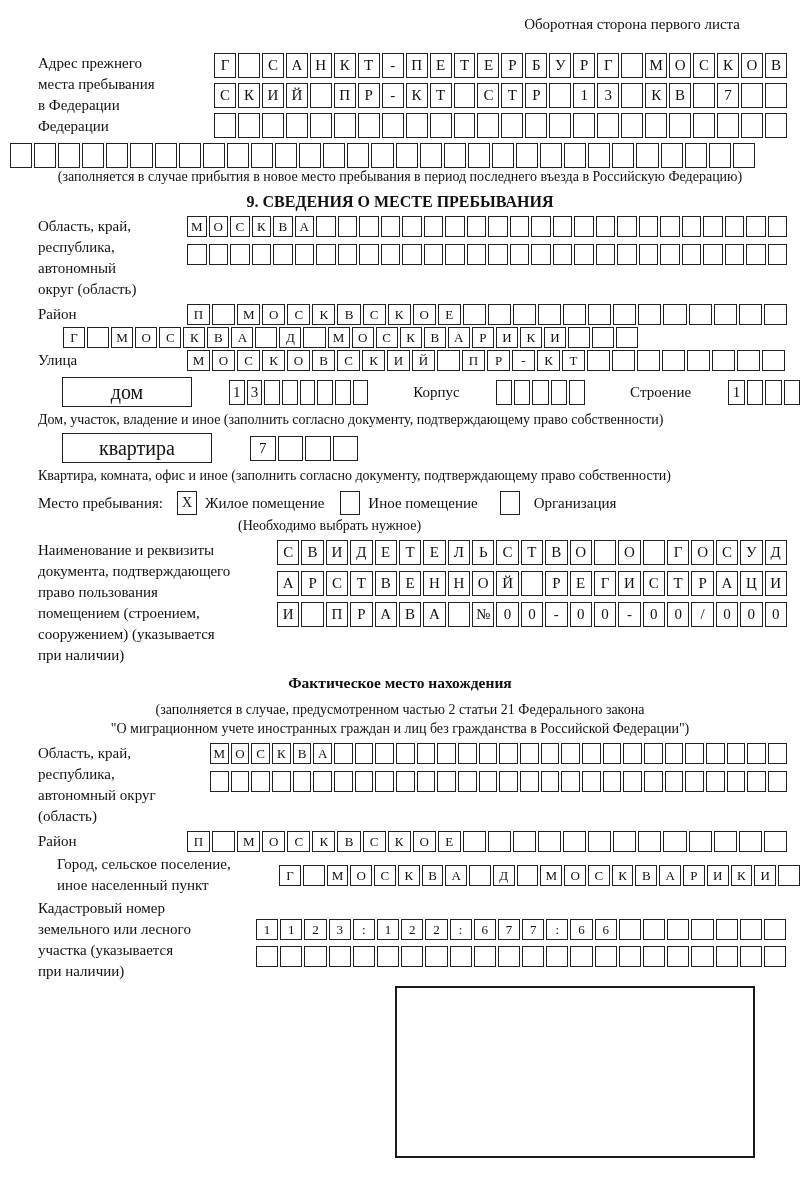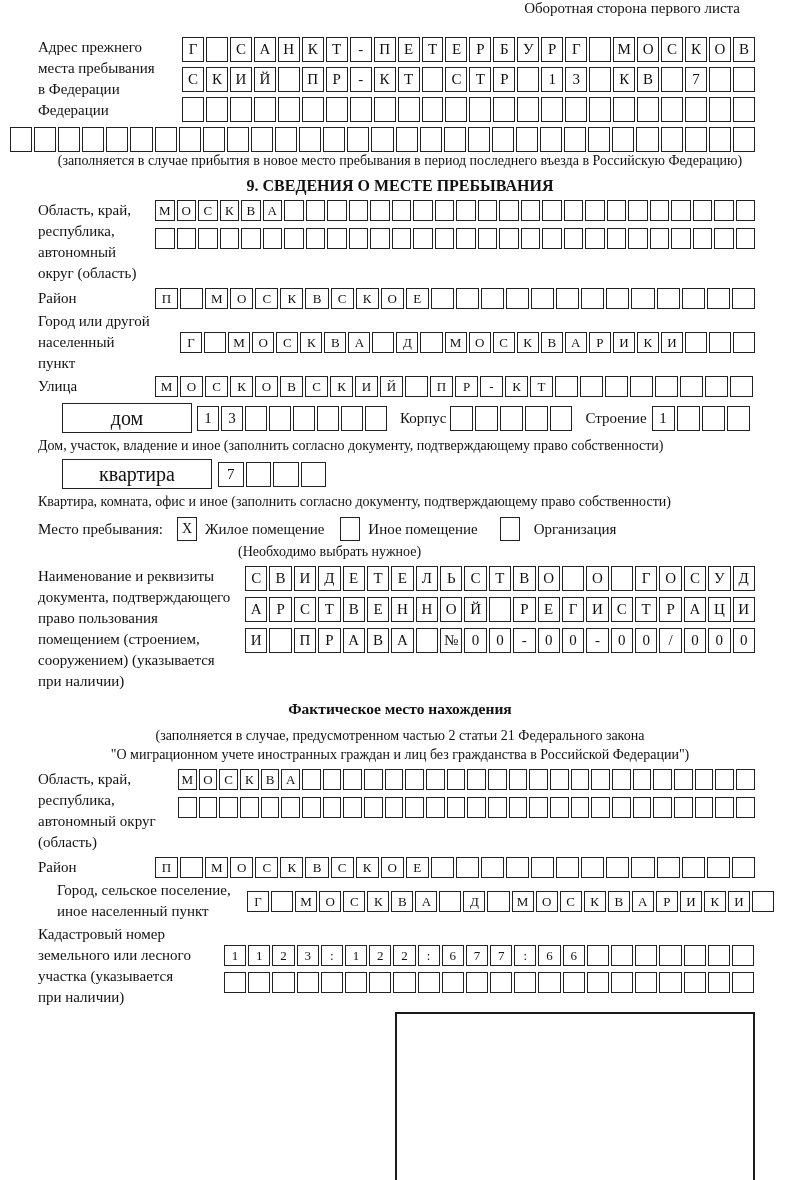--- a/index.html
+++ b/index.html
@@ -1,22 +1,22 @@
 <!DOCTYPE html>
 <html><head>
 <meta charset="utf-8">
 <style>
   * { margin:0; padding:0; box-sizing:border-box; }
   html,body { background:#fff; }
   body {
     width:800px; height:1180px; position:relative;
     font-family:"Liberation Serif", serif; color:#111; overflow:hidden;
   }
-  .hdr { padding-right:60px; text-align:right; font-size:15px; }
-  .frow { display:flex; align-items:flex-start; }
+  .hdr { padding-top:16px; padding-right:60px; text-align:right; font-size:15px; }
+  .frow { display:flex; align-items:flex-start;gap:32px; }
   .lblcol { font-size:15px; line-height:21px; flex:0 0 auto; }
   .gridcol { display:flex; flex-direction:column; gap:5px; flex:0 0 auto; }
   .cellrow { display:flex; gap:2px; }
   .cell {
     flex:1 1 0; height:21px; border:1.5px solid #222; background:#fff;
     display:flex; align-items:center; justify-content:center;
     font-size:13px; line-height:1; overflow:hidden;
   }
   .cell-lg .cell { height:25px; font-size:15px; }
   .note { font-size:14px; line-height:18px; }
@@ -261,24 +261,20 @@
       <div class="cell"></div>
       <div class="cell"></div>
       <div class="cell"></div>
       <div class="cell"></div>
       <div class="cell"></div>
       <div class="cell"></div>
     </div>
 </div>
 
 <div class="frow mt2" style="margin-left:38px; align-items:center;">
-  <div class="lblcol" style="width:117px;">
-      <div>Город или другой</div>
-      <div>населенный пункт</div>
-    </div>
   <div class="cellrow" style="width:575px; margin-left:25px;">
       <div class="cell">Г</div>
       <div class="cell"></div>
       <div class="cell">М</div>
       <div class="cell">О</div>
       <div class="cell">С</div>
       <div class="cell">К</div>
       <div class="cell">В</div>
       <div class="cell">А</div>
       <div class="cell"></div>

